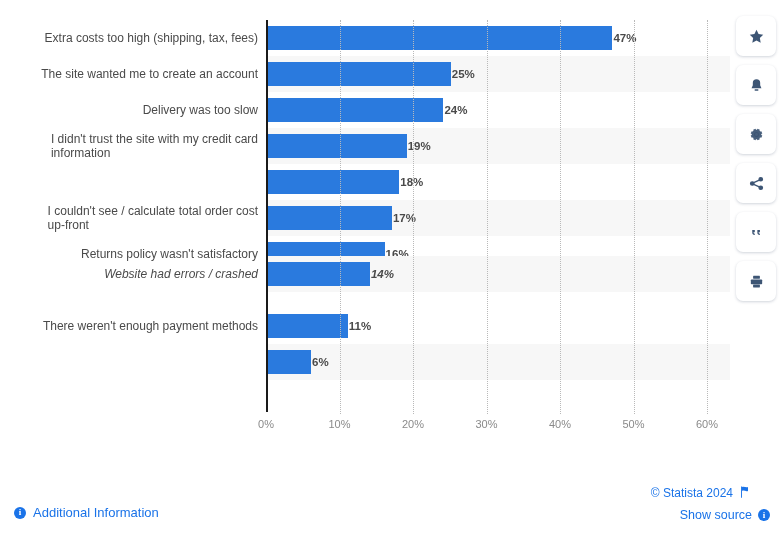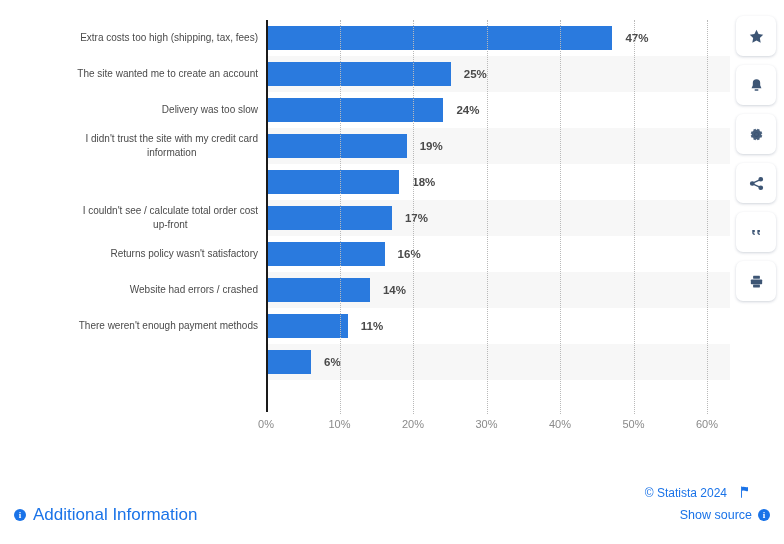--- a/index.html
+++ b/index.html
@@ -54,22 +54,22 @@
 
   .cat-label {
     position: absolute;
     left: 8px;
     width: 250px;
     top: 0;
     height: 36px;
     display: flex;
     align-items: center;
     justify-content: flex-end;
-    text-align: center;
-    font-size: 10px;
+    text-align: left;
+    font-size: 12px;
     line-height: 14px;
     color: #4a4a4a;
     white-space: pre-line;
   }
 
   .bar {
     position: absolute;
     left: 267px;
     top: 6px;
     height: 24px;
@@ -78,21 +78,21 @@
 
   .bar-value {
     position: absolute;
     top: 0;
     height: 36px;
     display: flex;
     align-items: center;
     font-size: 11.5px;
     font-weight: bold;
     color: #4a4a4a;
-    padding-left: 13px;
+    padding-left: 1px;
     white-space: nowrap;
   }
 
   
   #y-axis-line {
     position: absolute;
     left: 266px;
     top: 20px;
     width: 1.5px;
     height: 392px;
@@ -153,31 +153,31 @@
   #footer-left {
     position: absolute;
     left: 14px;
     top: 505px;
     display: flex;
     align-items: center;
     gap: 7px;
     cursor: pointer;
   }
   #footer-left .lbl {
-    font-size: 17px;
+    font-size: 13px;
     color: #1a73e8;
   }
 
   #copyright {
     position: absolute;
     right: 34px;
     top: 484px;
     display: flex;
     align-items: center;
-    gap: 12px;
+    gap: 6px;
     justify-content: center;
   }
   #copyright .lbl {
     font-size: 12px;
     color: #1a73e8;
   }
 
   #show-source {
     position: absolute;
     right: 14px;
@@ -251,21 +251,21 @@
 up-front</div>
         <div class="bar" style="width: 124.95px; background: rgb(42, 122, 222);"></div>
         <div class="bar-value" style="left: 391.95px;">17%</div>
       </div>
       <div class="bar-row odd" style="top: 236px;">
         <div class="band"></div>
         <div class="cat-label">Returns policy wasn't satisfactory</div>
         <div class="bar" style="width: 117.6px; background: rgb(42, 122, 222);"></div>
         <div class="bar-value" style="left: 384.6px;">16%</div>
       </div>
-      <div class="bar-row even" style="top: 272px;">
+      <div class="bar-row even" style="top: 256px; font-style: italic;">
         <div class="band"></div>
         <div class="cat-label">Website had errors / crashed</div>
         <div class="bar" style="width: 102.9px; background: rgb(42, 122, 222);"></div>
         <div class="bar-value" style="left: 369.9px;">14%</div>
       </div>
       <div class="bar-row odd" style="top: 308px;">
         <div class="band"></div>
         <div class="cat-label">There weren't enough payment methods</div>
         <div class="bar" style="width: 80.85px; background: rgb(42, 122, 222);"></div>
         <div class="bar-value" style="left: 347.85px;">11%</div>

